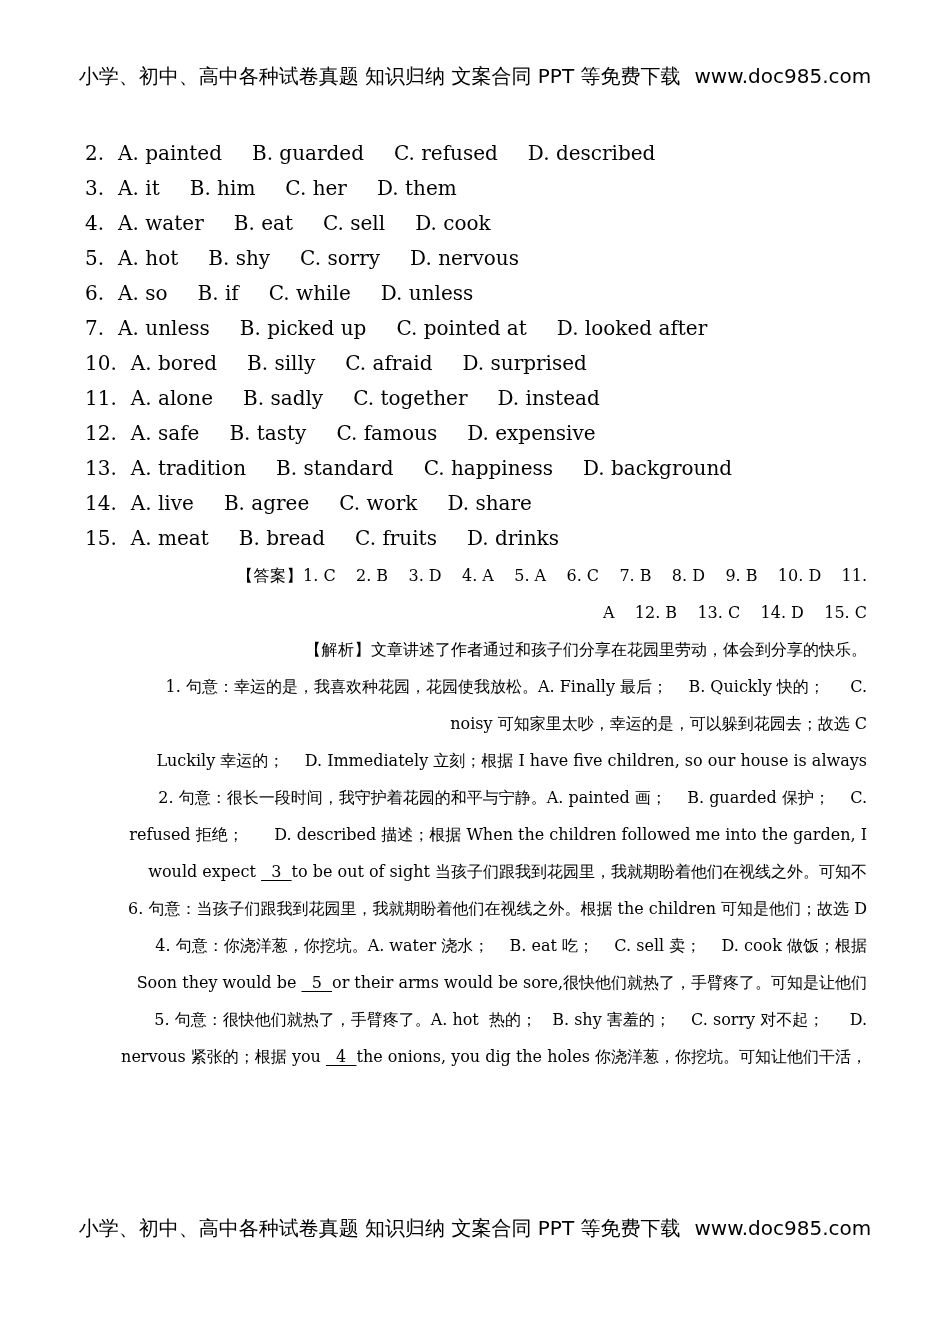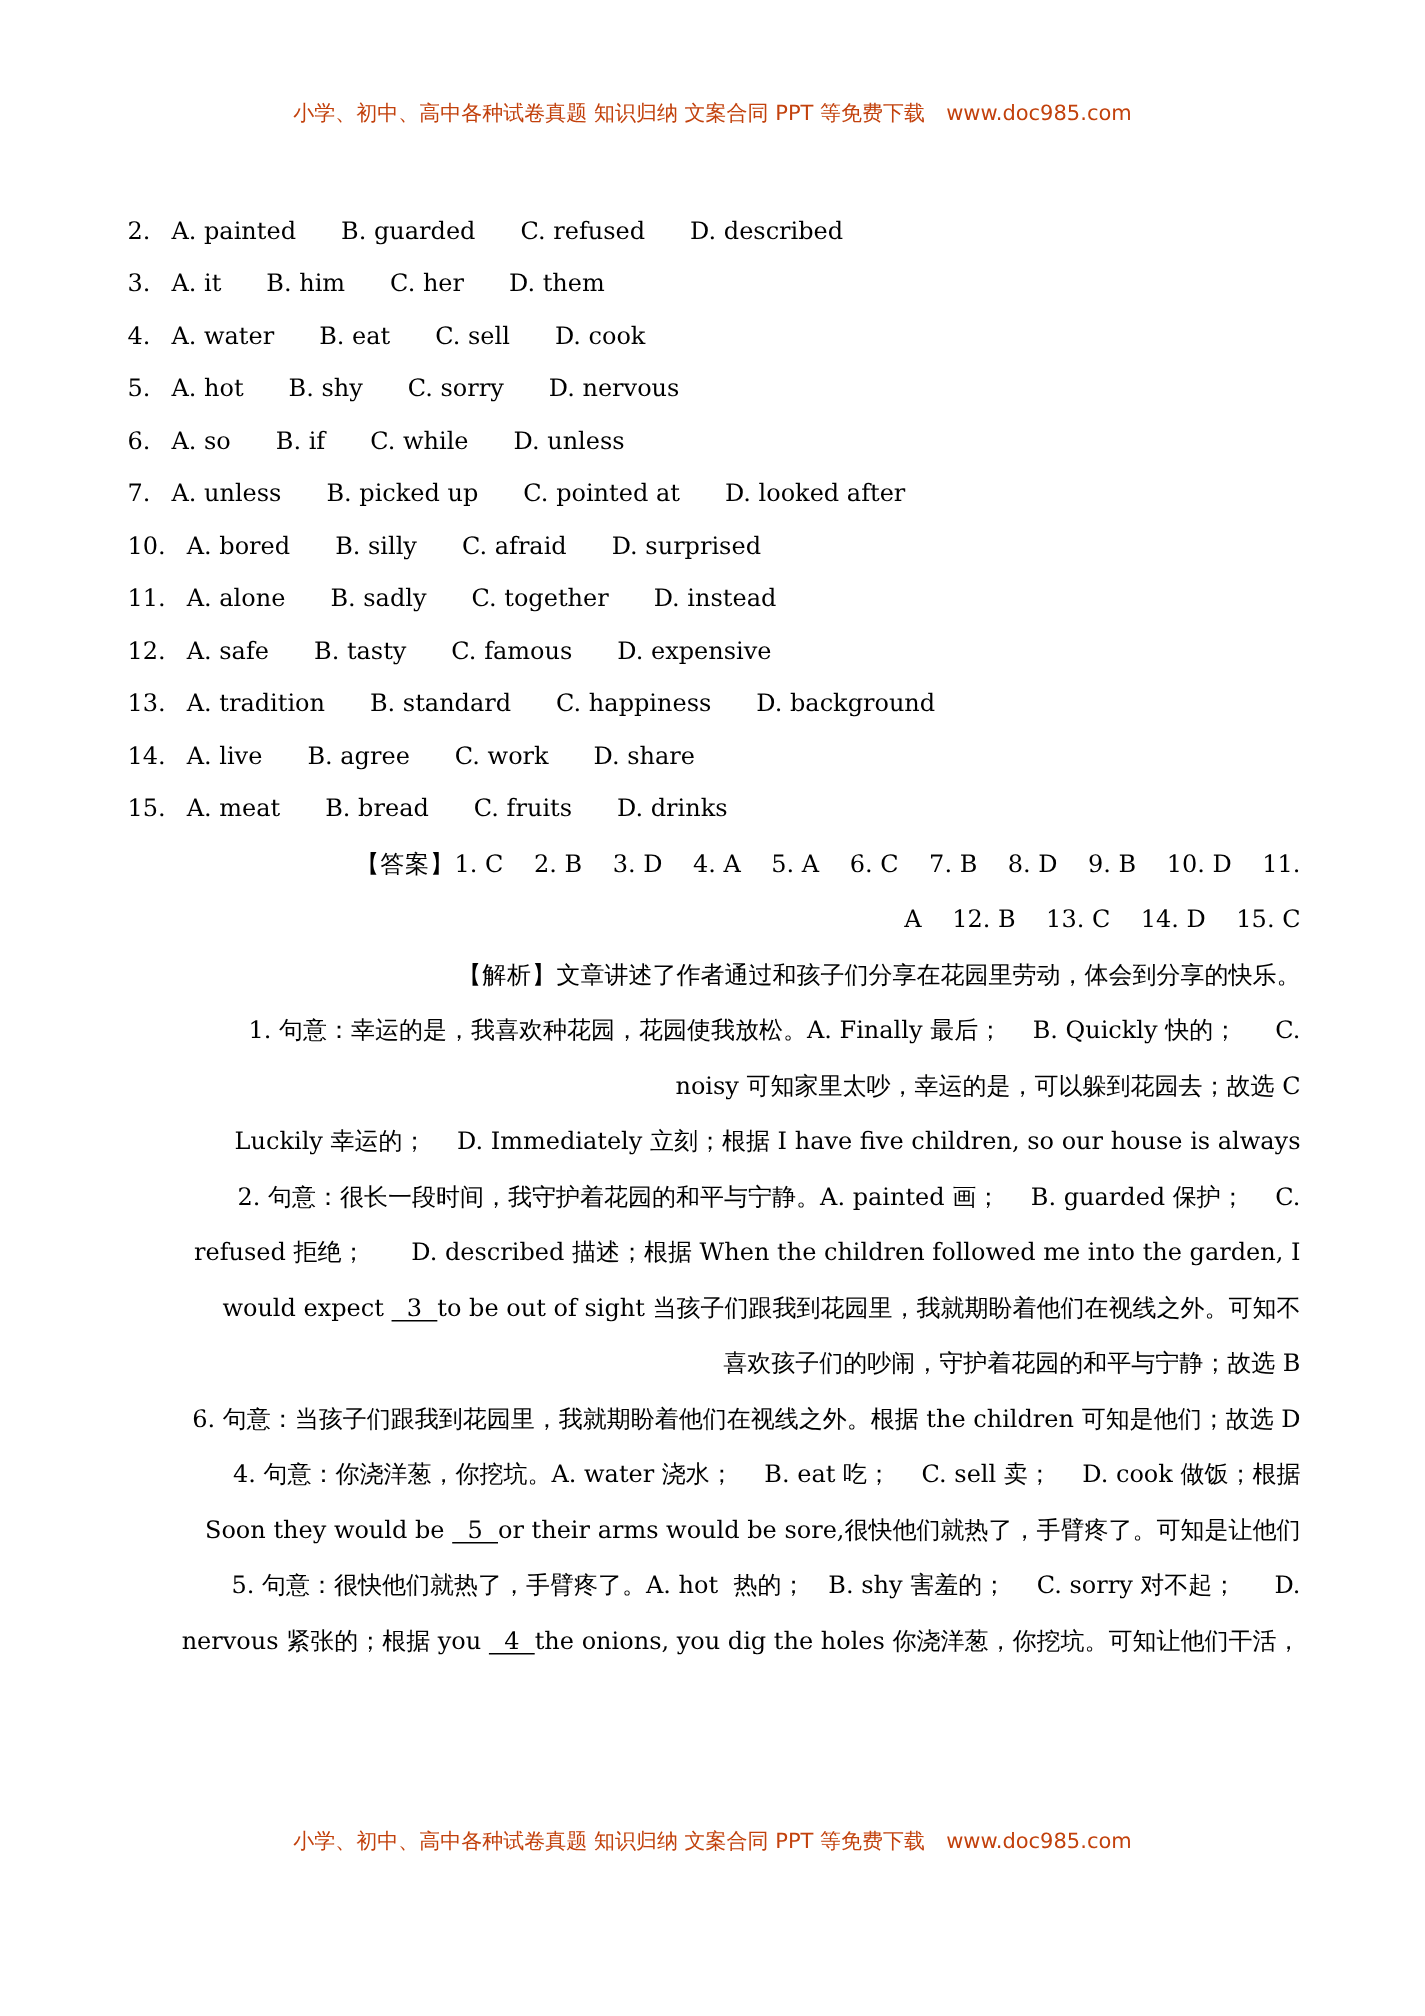--- a/index.html
+++ b/index.html
@@ -8,37 +8,37 @@
     width: 950px;
     height: 1344px;
     background: #ffffff;
     color: #000000;
     font-family: "DejaVu Serif", "Liberation Serif", serif;
     overflow: hidden;
   }
   .runhead, .runfoot {
     width: 100%;
     text-align: center;
-    font-size: 14px;
+    font-size: 20px;
     line-height: 20px;
     font-family: "DejaVu Sans", "Liberation Sans", sans-serif;
-    color: #c2410c;
+    color: #000000;
     white-space: pre;
   }
   .runhead { padding-top: 66px; }
   .runfoot { position: absolute; top: 1218px; left: 0; }
   .runhead .url, .runfoot .url {
     margin-left: 14px;
     font-family: "DejaVu Sans", "Liberation Sans", sans-serif;
   }
   .options { margin: 50px 0 0 85px; }
   .opt-row {
     height: 35px;
     line-height: 35px;
-    font-size: 16px;
+    font-size: 20px;
     white-space: pre;
   }
   .opt-row .num { margin-right: 14px; }
   .opt-row .opt { margin-right: 30px; }
   .body-text {
     margin: 1px 85px 0 85px;
     width: 782px;
     font-size: 16px;
     line-height: 37px;
   }
@@ -76,21 +76,20 @@
     <div class="bline"><span class="label">【答案】</span><span>1. C    2. B    3. D    4. A    5. A    6. C    7. B    8. D    9. B    10. D    11.</span></div>
     <div class="bline"><span>A    12. B    13. C    14. D    15. C</span></div>
     <div class="bline"><span class="label">【解析】</span><span>文章讲述了作者通过和孩子们分享在花园里劳动，体会到分享的快乐。</span></div>
 
     <div class="bline"><span>1. 句意：幸运的是，我喜欢种花园，花园使我放松。A. Finally 最后；    B. Quickly 快的；     C.</span><span class="blank"></span><span></span></div>
     <div class="bline"><span>noisy 可知家里太吵，幸运的是，可以躲到花园去；故选 C</span><span class="blank"></span><span></span></div>
     <div class="bline"><span>Luckily 幸运的；    D. Immediately 立刻；根据 I have five children, so our house is always</span><span class="blank"></span><span></span></div>
     <div class="bline"><span>2. 句意：很长一段时间，我守护着花园的和平与宁静。A. painted 画；    B. guarded 保护；    C.</span><span class="blank"></span><span></span></div>
     <div class="bline"><span>refused 拒绝；      D. described 描述；根据 When the children followed me into the garden, I</span><span class="blank"></span><span></span></div>
     <div class="bline"><span>would expect </span><span class="blank">  3  </span><span>to be out of sight 当孩子们跟我到花园里，我就期盼着他们在视线之外。可知不</span></div>
-    <div class="bline"><span>喜欢孩子们的吵闹，守护着花园的和平与宁静；故选 B</span><span class="blank"></span><span></span></div>
     <div class="bline"><span>6. 句意：当孩子们跟我到花园里，我就期盼着他们在视线之外。根据 the children 可知是他们；故选 D</span><span class="blank"></span><span></span></div>
     <div class="bline"><span>4. 句意：你浇洋葱，你挖坑。A. water 浇水；    B. eat 吃；    C. sell 卖；    D. cook 做饭；根据</span><span class="blank"></span><span></span></div>
     <div class="bline"><span>Soon they would be </span><span class="blank">  5  </span><span>or their arms would be sore,很快他们就热了，手臂疼了。可知是让他们</span></div>
     <div class="bline"><span>5. 句意：很快他们就热了，手臂疼了。A. hot  热的；   B. shy 害羞的；    C. sorry 对不起；     D.</span><span class="blank"></span><span></span></div>
     <div class="bline"><span>nervous 紧张的；根据 you </span><span class="blank">  4  </span><span>the onions, you dig the holes 你浇洋葱，你挖坑。可知让他们干活，</span></div>
   </div>
 
   <div class="runfoot"><span>小学、初中、高中各种试卷真题 知识归纳 文案合同 PPT 等免费下载</span><span class="url">www.doc985.com</span></div>
 
 </div>

